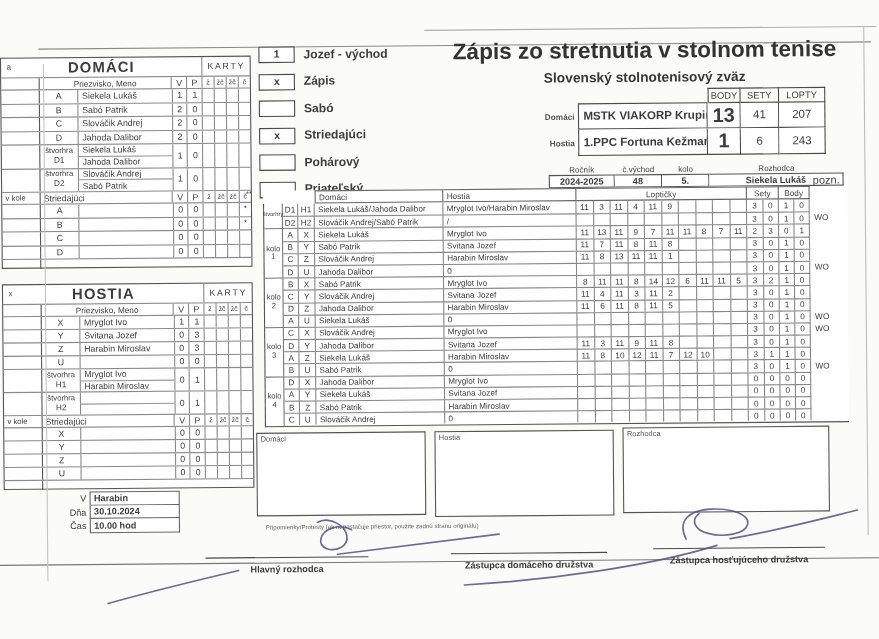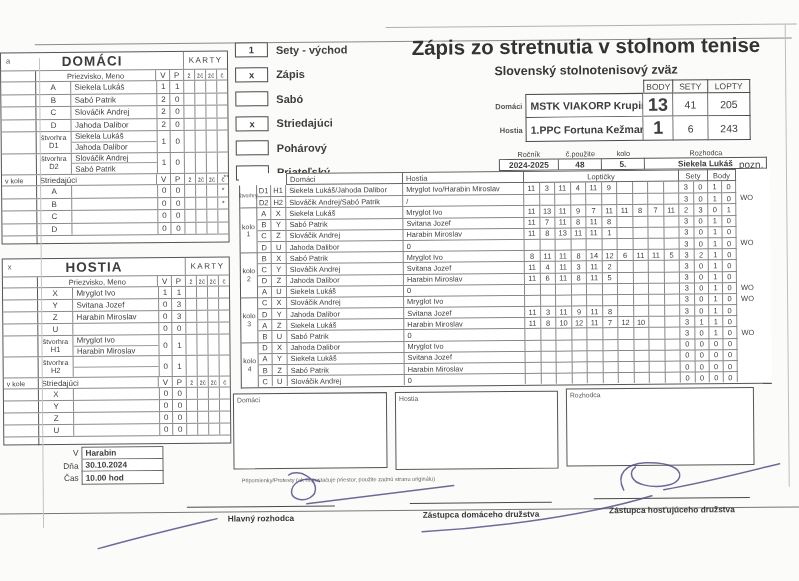--- a/index.html
+++ b/index.html
@@ -427,21 +427,21 @@
     <div class="tr" style="height:9px">
         <span class="td nb w35 strip"></span>
         <span class="td nb" style="flex:1"></span>
       </div>
   </div>
 
   <div class="cbcol">
 
   <div class="cbitem">
       <span class="cbbox">1</span>
-      <span class="cblabel">Sety - východ</span>
+      <span class="cblabel">Jozef - východ</span>
     </div>
       <div class="cbitem">
       <span class="cbbox">x</span>
       <span class="cblabel">Zápis</span>
     </div>
       <div class="cbitem">
       <span class="cbbox"></span>
       <span class="cblabel">Sabó</span>
     </div>
       <div class="cbitem">
@@ -467,35 +467,35 @@
       <span class="sc-h" style="width:35px">SETY</span>
       <span class="sc-h" style="width:42px">LOPTY</span>
     </div>
     <div>
 
     <div class="sc-row">
         <span class="sc-side">Domáci</span>
         <span class="sc-c sc-team">MSTK VIAKORP Krupina</span>
         <span class="sc-c sc-body">13</span>
         <span class="sc-c sc-num">41</span>
-        <span class="sc-c sc-num2">205</span>
+        <span class="sc-c sc-num2">207</span>
       </div>
         <div class="sc-row">
         <span class="sc-side">Hostia</span>
         <span class="sc-c sc-team">1.PPC Fortuna Kežmarok</span>
         <span class="sc-c sc-body">1</span>
         <span class="sc-c sc-num">6</span>
         <span class="sc-c sc-num2">243</span>
       </div>
       </div>
   </div>
 
   <div class="inflabels">
     <span style="width:60px">Ročník</span>
-    <span style="width:43px">č.použite</span>
+    <span style="width:43px">č.východ</span>
     <span style="width:43px">kolo</span>
     <span style="width:122px">Rozhodca</span>
   </div>
   <div class="infvals">
     <span style="width:60px">2024-2025</span>
     <span style="width:43px">48</span>
     <span style="width:43px">5.</span>
     <span style="width:122px">Siekela Lukáš</span>
   </div>
   <span class="pozn">pozn.</span>

